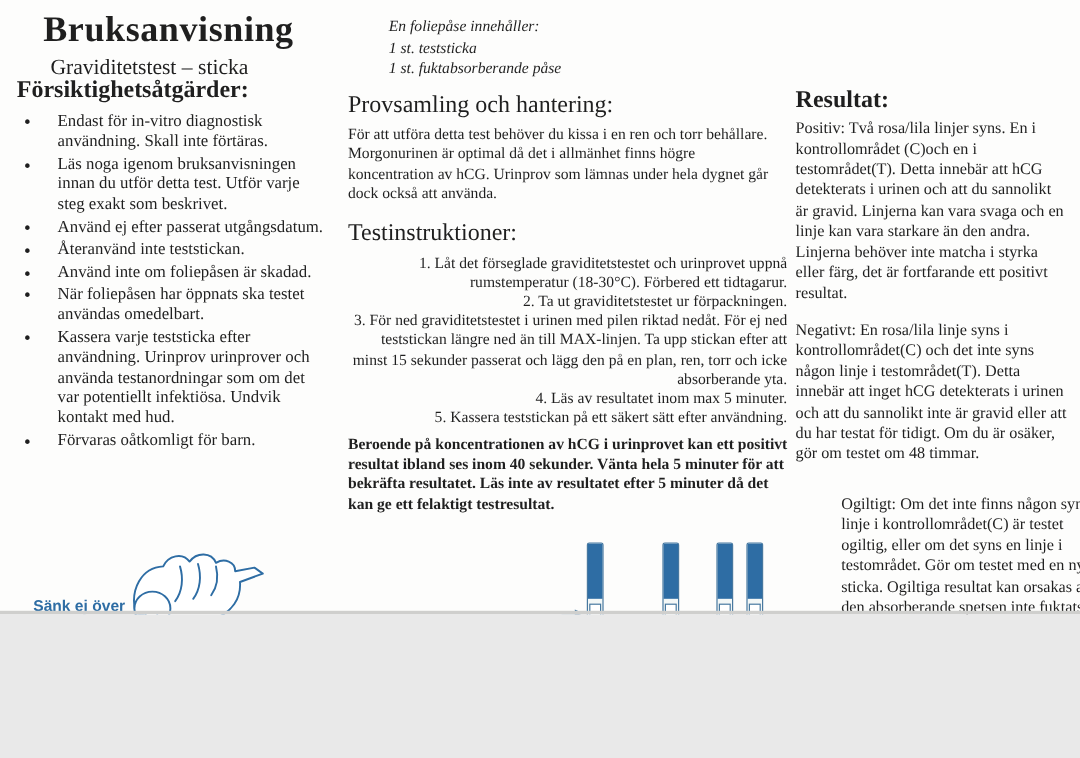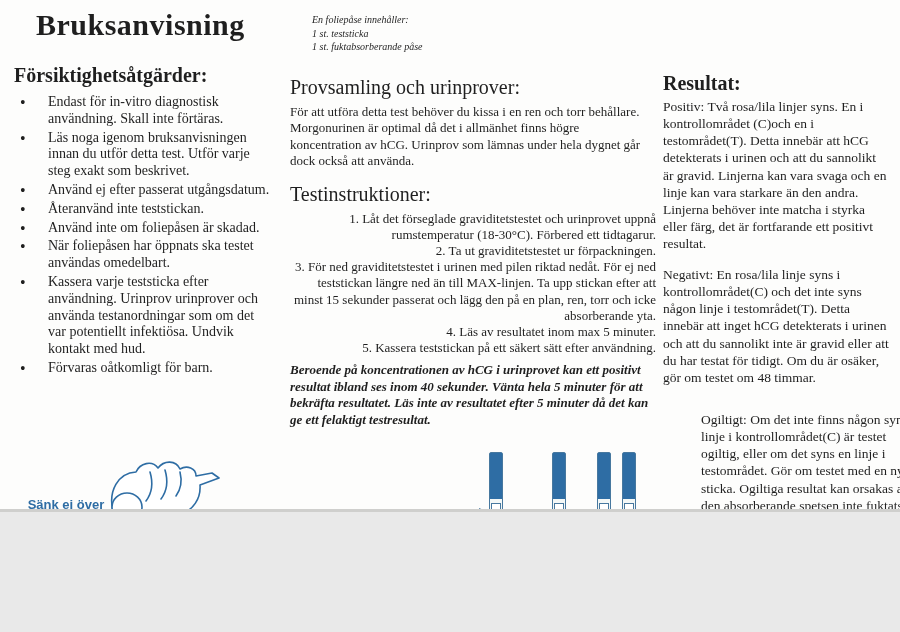--- a/index.html
+++ b/index.html
@@ -11,32 +11,32 @@
     --test-line:#c9798f;
   }
   html,body{margin:0;padding:0;background:#e9e9e9;}
   .page{
     position:relative;width:900px;height:512px;background:#fdfdfc;
     font-family:"Liberation Serif",serif;color:var(--ink);overflow:hidden;
   }
   .abs{position:absolute;}
   .title{left:36px;top:8px;font-size:30px;font-weight:bold;letter-spacing:.5px;}
   .subtitle{left:42px;top:46px;font-size:18px;}
-  .pack{left:312px;top:13px;font-style:italic;font-size:10px;line-height:1.35;}
+  .pack{left:324px;top:13px;font-style:italic;font-size:13px;line-height:1.35;}
   .brand{left:528px;top:18px;font-family:"Liberation Sans",sans-serif;font-size:17px;
          letter-spacing:10px;color:var(--teal);white-space:nowrap;}
   .col-left-h{left:14px;top:64px;font-size:20px;font-weight:bold;}
   .prec-list{left:14px;top:94px;width:258px;margin:0;padding:0;list-style:none;}
   .prec-list li{position:relative;padding-left:34px;font-size:14px;line-height:1.2;margin-bottom:2px;}
   .prec-list li::before{content:"\2022";position:absolute;left:6px;top:-1px;font-size:16px;}
   .sampling-h{left:290px;top:76px;font-size:20px;}
   .sampling-body{left:290px;top:104px;width:362px;font-size:13px;line-height:1.26;}
   .instr-h{left:290px;top:183px;font-size:20px;}
   .instr-steps{left:290px;top:211px;width:366px;font-size:13px;line-height:1.24;text-align:right;}
-  .note{left:290px;top:362px;width:368px;font-size:13px;font-weight:bold;line-height:1.27;font-style:italic;}
+  .note{left:290px;top:362px;width:368px;font-size:13px;font-weight:bold;line-height:1.27;}
   .result-h{left:663px;top:72px;font-size:20px;font-weight:bold;}
   .res-par{width:226px;font-size:13.5px;line-height:1.27;}
   .res-pos{left:663px;top:98px;}
   .res-neg{left:663px;top:266px;}
   .res-inv{left:701px;top:411px;}
   
   .max-warning{left:18px;top:497px;width:96px;text-align:center;white-space:pre-line;
     font-family:"Liberation Sans",sans-serif;font-size:13px;font-weight:bold;line-height:1.25;color:var(--blue);}
   .lay-flat{left:245px;top:577px;width:140px;text-align:center;
     font-family:"Liberation Sans",sans-serif;font-size:13px;font-weight:bold;color:var(--blue);}
@@ -62,39 +62,40 @@
   .stick .sep{position:absolute;top:126px;left:0;right:0;border-top:1px solid #47789f;}
   .scene{left:0;top:425px;width:700px;height:207px;}
   .edge{left:0;bottom:0;width:100%;height:3px;background:#cfcfcd;}
 </style>
 </head>
 <body>
 
 <div class="page">
 
   <div class="abs title">Bruksanvisning</div>
+  <div class="abs subtitle">Graviditetstest – sticka</div>
   <div class="abs pack">
     <div>En foliepåse innehåller:</div>
     <div>1 st. teststicka</div>
     <div>1 st. fuktabsorberande påse</div>
   </div>
 
   <div class="abs col-left-h">Försiktighetsåtgärder:</div>
   <ul class="abs prec-list">
     <li>Endast för in-vitro diagnostisk användning. Skall inte förtäras.</li>
     <li>Läs noga igenom bruksanvisningen innan du utför detta test. Utför varje steg exakt som beskrivet.</li>
     <li>Använd ej efter passerat utgångsdatum.</li>
     <li>Återanvänd inte teststickan.</li>
     <li>Använd inte om foliepåsen är skadad.</li>
     <li>När foliepåsen har öppnats ska testet användas omedelbart.</li>
     <li>Kassera varje teststicka efter användning. Urinprov urinprover och använda testanordningar som om det var potentiellt infektiösa. Undvik kontakt med hud.</li>
     <li>Förvaras oåtkomligt för barn.</li>
   </ul>
 
-  <div class="abs sampling-h">Provsamling och urinprover:</div>
+  <div class="abs sampling-h">Provsamling och hantering:</div>
   <div class="abs sampling-body">För att utföra detta test behöver du kissa i en ren och torr behållare. Morgonurinen är optimal då det i allmänhet finns högre koncentration av hCG. Urinprov som lämnas under hela dygnet går dock också att använda.</div>
   <div class="abs instr-h">Testinstruktioner:</div>
   <div class="abs instr-steps">
     <div>1. Låt det förseglade graviditetstestet och urinprovet uppnå rumstemperatur (18-30°C). Förbered ett tidtagarur.</div>
     <div>2. Ta ut graviditetstestet ur förpackningen.</div>
     <div>3. För ned graviditetstestet i urinen med pilen riktad nedåt. För ej ned teststickan längre ned än till MAX-linjen. Ta upp stickan efter att minst 15 sekunder passerat och lägg den på en plan, ren, torr och icke absorberande yta.</div>
     <div>4. Läs av resultatet inom max 5 minuter.</div>
     <div>5. Kassera teststickan på ett säkert sätt efter användning.</div>
   </div>
   <div class="abs note">Beroende på koncentrationen av hCG i urinprovet kan ett positivt resultat ibland ses inom 40 sekunder. Vänta hela 5 minuter för att bekräfta resultatet. Läs inte av resultatet efter 5 minuter då det kan ge ett felaktigt testresultat.</div>

